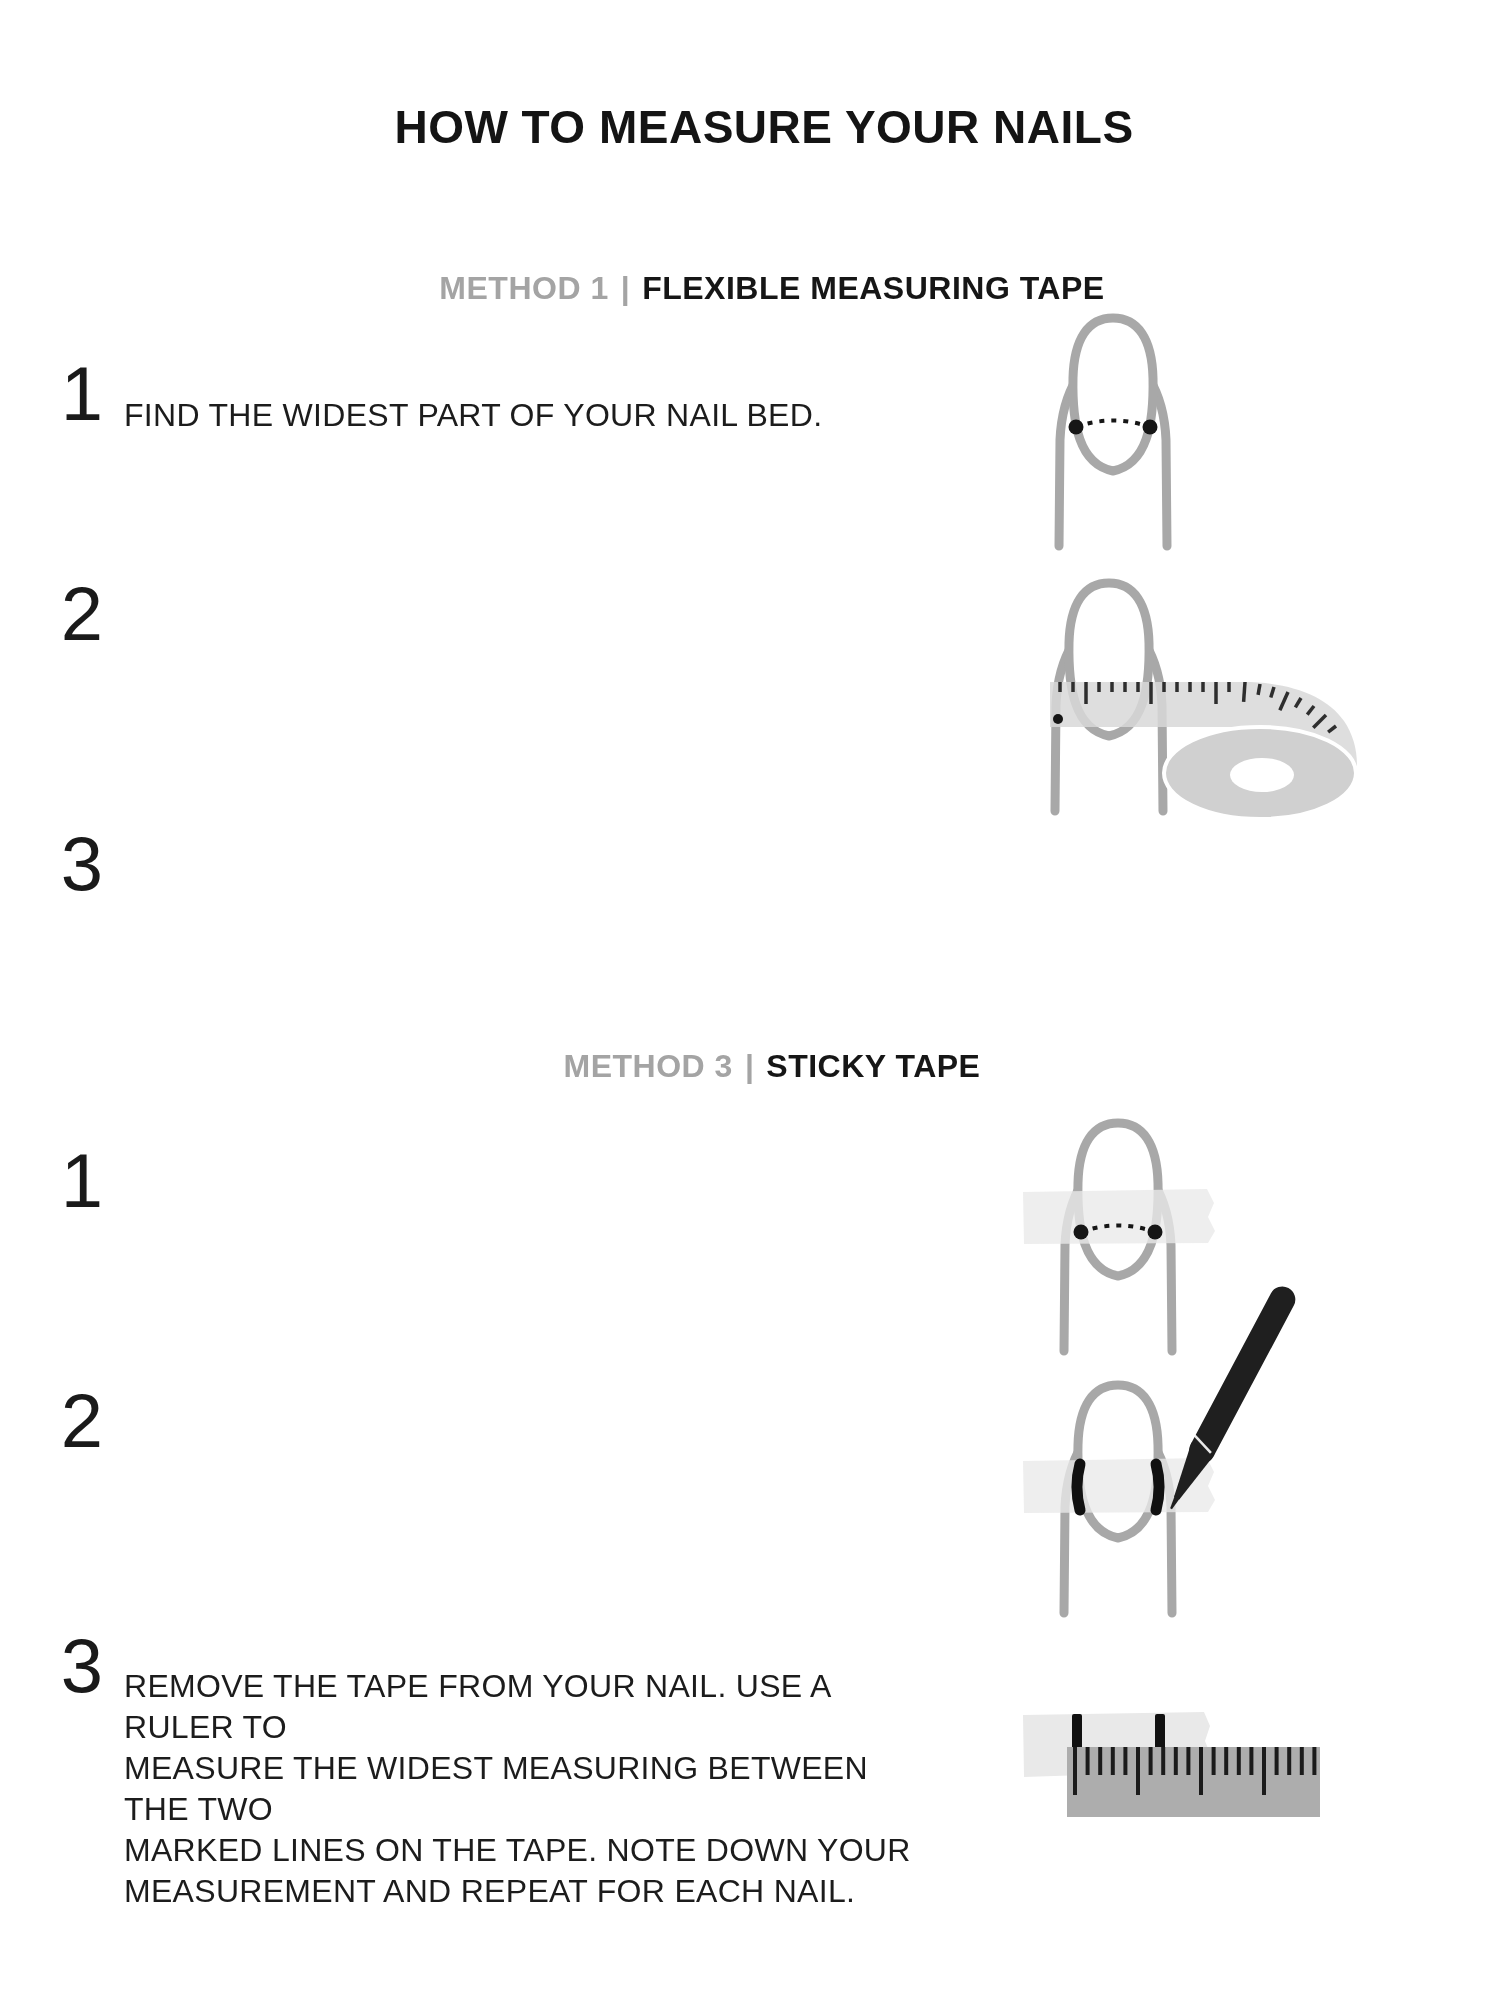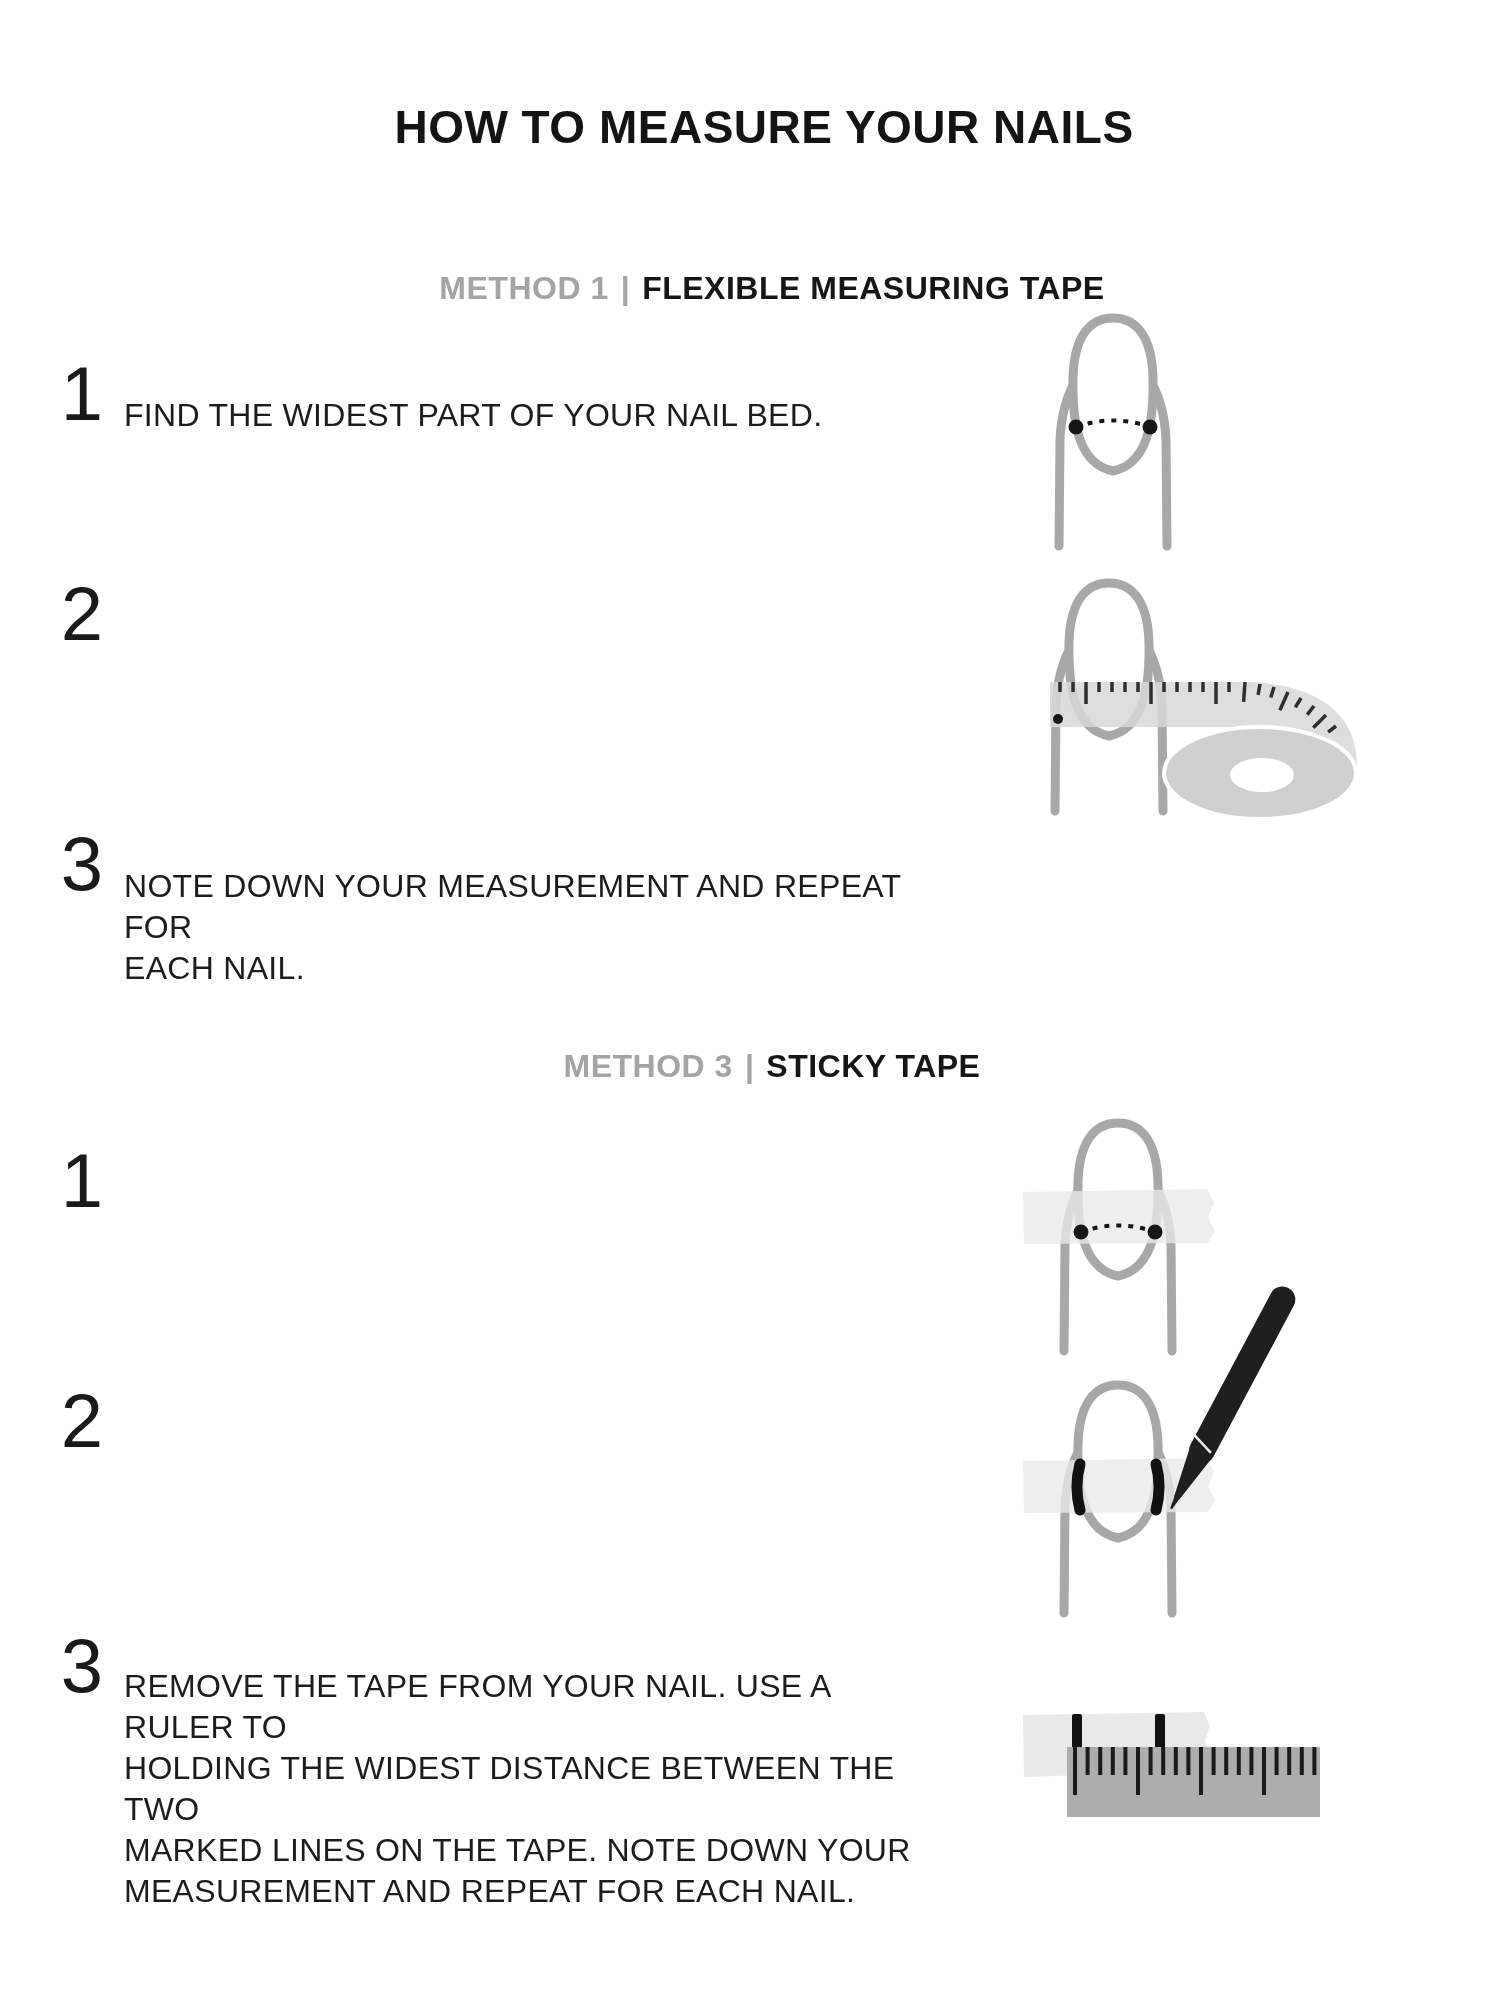--- a/index.html
+++ b/index.html
@@ -54,22 +54,20 @@
   <h2 class="method-heading" style="top:262px">
     <span class="m-label">METHOD 1</span><span class="m-sep">|</span><span class="m-name">FLEXIBLE MEASURING TAPE</span>
   </h2>
 
   <div class="step-num" style="top:356px">1</div>
   <div class="step-text" style="top:395px">FIND THE WIDEST PART OF YOUR NAIL BED.</div>
 
   <div class="step-num" style="top:576px">2</div>
 
   <div class="step-num" style="top:826px">3</div>
-  <div class="step-text" style="top:866px">NOTE DOWN YOUR MEASUREMENT AND REPEAT FOR
-EACH NAIL.</div>
 
   <svg class="illus" style="left:1040px;top:308px" width="150" height="255" viewBox="0 0 150 255">
     <g>
         <use href="#nail-shape" transform="translate(3,0)"></use>
       </g>
     <g>
         <use href="#measure-line" transform="translate(3,0)"></use>
       </g>
   </svg>
 
@@ -110,21 +108,21 @@
   <h2 class="method-heading" style="top:1040px">
     <span class="m-label">METHOD 3</span><span class="m-sep">|</span><span class="m-name">STICKY TAPE</span>
   </h2>
 
   <div class="step-num" style="top:1143px">1</div>
 
   <div class="step-num" style="top:1383px">2</div>
 
   <div class="step-num" style="top:1628px">3</div>
   <div class="step-text" style="top:1666px">REMOVE THE TAPE FROM YOUR NAIL. USE A RULER TO
-HOLDING THE WIDEST DISTANCE BETWEEN THE TWO
+MEASURE THE WIDEST MEASURING BETWEEN THE TWO
 MARKED LINES ON THE TAPE. NOTE DOWN YOUR
 MEASUREMENT AND REPEAT FOR EACH NAIL.</div>
 
   <svg class="illus" style="left:1000px;top:1113px" width="290" height="260" viewBox="0 0 290 260">
     <g>
         <use href="#nail-shape" transform="translate(48,0)"></use>
       </g>
     <path d="M23,79 L207,76 L214,90 L208,104 L215,118 L208,130 L24,131 Z" fill="#e9e9e9" fill-opacity="0.78"></path>
     <g>
         <use href="#measure-line" transform="translate(48,0)"></use>

